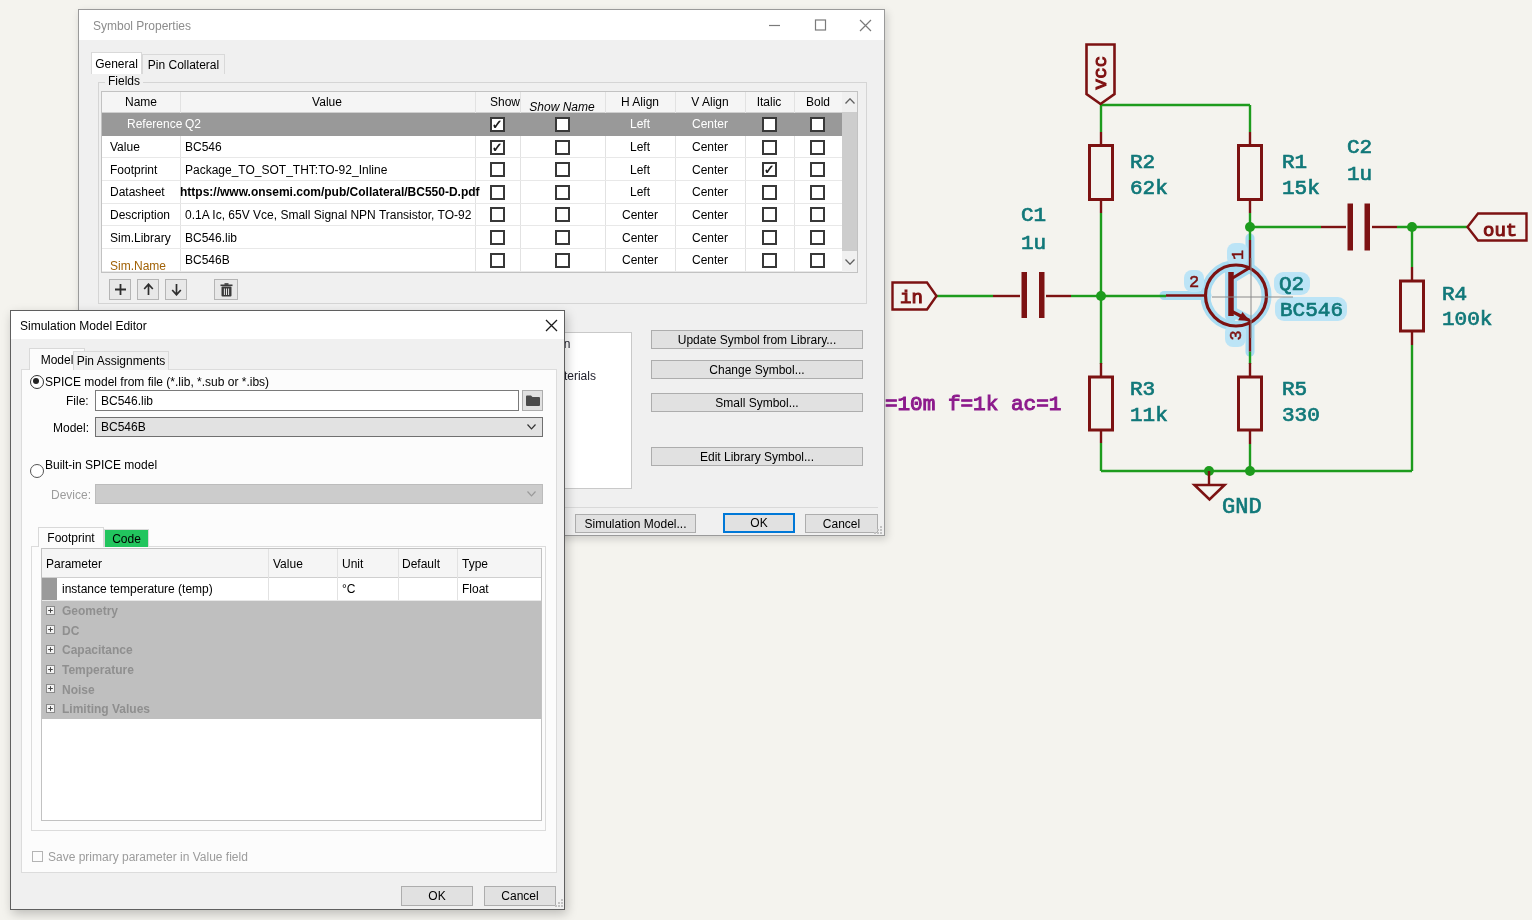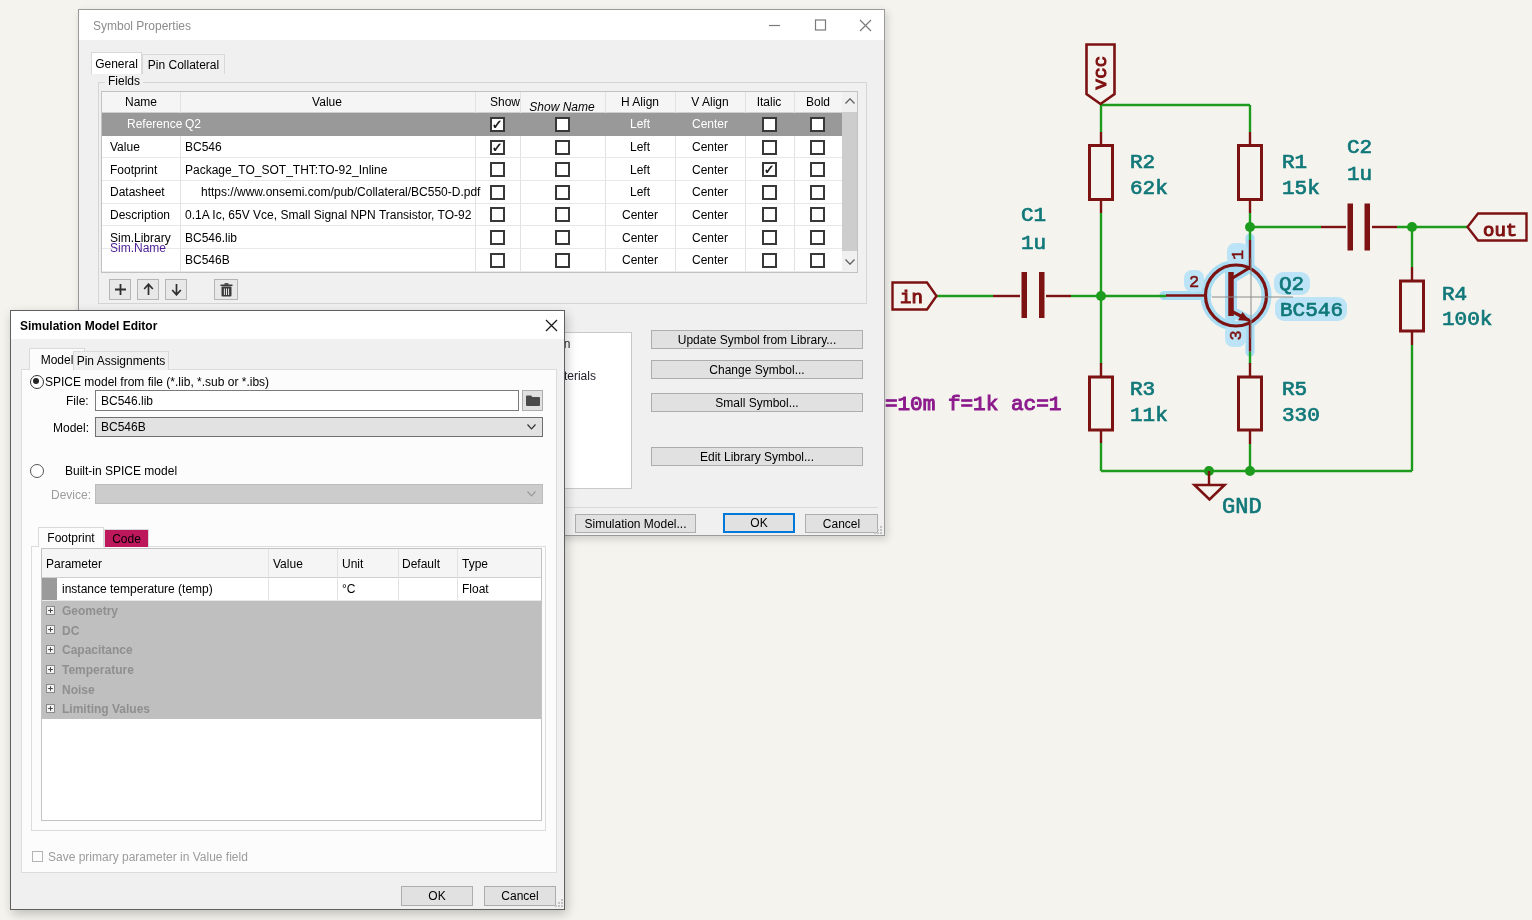--- a/index.html
+++ b/index.html
@@ -182,21 +182,21 @@
 <div class="t12" style="left:31px;top:152.6px;color:#000;">Footprint</div>
 <div class="t12" style="left:106px;top:152.6px;color:#000;">Package_TO_SOT_THT:TO-92_Inline</div>
 <div class="cbx" style="left:410.8px;top:152.1px;"></div>
 <div class="cbx" style="left:475.9px;top:152.1px;"></div>
 <div class="t12" style="left:561px;top:152.6px;color:#000;transform:translateX(-50%);">Left</div>
 <div class="t12" style="left:631px;top:152.6px;color:#000;transform:translateX(-50%);">Center</div>
 <div class="cbx" style="left:682.8px;top:152.1px;">✓</div>
 <div class="cbx" style="left:731.1px;top:152.1px;"></div>
 <div class="abs" style="left:23px;top:192.6px;width:755px;height:1px;background:#e8e8e8;"></div>
 <div class="t12" style="left:31px;top:175.2px;color:#000;">Datasheet</div>
-<div class="t12" style="left:122px;top:175.2px;color:#000;">https://www.onsemi.com/pub/Collateral/BC550-D.pdf</div>
+<div class="t12" style="left:101px;top:175.2px;color:#000;font-weight:bold;">https://www.onsemi.com/pub/Collateral/BC550-D.pdf</div>
 <div class="cbx" style="left:410.8px;top:174.7px;"></div>
 <div class="cbx" style="left:475.9px;top:174.7px;"></div>
 <div class="t12" style="left:561px;top:175.2px;color:#000;transform:translateX(-50%);">Left</div>
 <div class="t12" style="left:631px;top:175.2px;color:#000;transform:translateX(-50%);">Center</div>
 <div class="cbx" style="left:682.8px;top:174.7px;"></div>
 <div class="cbx" style="left:731.1px;top:174.7px;"></div>
 <div class="abs" style="left:23px;top:215.2px;width:755px;height:1px;background:#e8e8e8;"></div>
 <div class="t12" style="left:31px;top:197.9px;color:#000;">Description</div>
 <div class="t12" style="left:106px;top:197.9px;color:#000;">0.1A Ic, 65V Vce, Small Signal NPN Transistor, TO-92</div>
 <div class="cbx" style="left:410.8px;top:197.4px;"></div>
@@ -208,21 +208,21 @@
 <div class="abs" style="left:23px;top:237.8px;width:755px;height:1px;background:#e8e8e8;"></div>
 <div class="t12" style="left:31px;top:220.5px;color:#000;">Sim.Library</div>
 <div class="t12" style="left:106px;top:220.5px;color:#000;">BC546.lib</div>
 <div class="cbx" style="left:410.8px;top:220.0px;"></div>
 <div class="cbx" style="left:475.9px;top:220.0px;"></div>
 <div class="t12" style="left:561px;top:220.5px;color:#000;transform:translateX(-50%);">Center</div>
 <div class="t12" style="left:631px;top:220.5px;color:#000;transform:translateX(-50%);">Center</div>
 <div class="cbx" style="left:682.8px;top:220.0px;"></div>
 <div class="cbx" style="left:731.1px;top:220.0px;"></div>
 <div class="abs" style="left:23px;top:260.5px;width:755px;height:1px;background:#e8e8e8;"></div>
-<div class="t12" style="left:31px;top:231px;color:#4c1d95;">Sim.Name</div>
+<div class="t12" style="left:31px;top:249px;color:#a16207;">Sim.Name</div>
 <div class="t12" style="left:106px;top:243.2px;color:#000;">BC546B</div>
 <div class="cbx" style="left:410.8px;top:242.7px;"></div>
 <div class="cbx" style="left:475.9px;top:242.7px;"></div>
 <div class="t12" style="left:561px;top:243.2px;color:#000;transform:translateX(-50%);">Center</div>
 <div class="t12" style="left:631px;top:243.2px;color:#000;transform:translateX(-50%);">Center</div>
 <div class="cbx" style="left:682.8px;top:242.7px;"></div>
 <div class="cbx" style="left:731.1px;top:242.7px;"></div>
 <div class="abs" style="left:762.7px;top:82px;width:15.3px;height:180px;background:#f0f0f0;"></div>
 <div class="abs" style="left:762.7px;top:102px;width:15.3px;height:139px;background:#cdcdcd;"></div>
 <svg class="abs" style="left:765.7px;top:88px" width="10" height="6" viewBox="0 0 10 6">
@@ -275,21 +275,21 @@
         <rect x="6" y="3" width="2" height="2"></rect>
         <rect x="6" y="6" width="2" height="2"></rect>
         <rect x="3" y="6" width="2" height="2"></rect>
         <rect x="0" y="6" width="2" height="2"></rect>
         <rect x="3" y="3" width="2" height="2"></rect>
       </g>
     </svg>
 </div>
 <div class="dlg" style="left:10px;top:310px;width:553px;height:598px;border:1px solid #5f5f5f;box-shadow:2px 4px 10px rgba(0,0,0,0.22);">
 <div class="tb" style="height:28px;"></div>
-<div class="t12" style="left:9px;top:8px;color:#000;font-weight:bold;">Simulation Model Editor</div>
+<div class="t12" style="left:9px;top:8px;color:#000;">Simulation Model Editor</div>
 <svg class="abs" style="left:534px;top:8px" width="13" height="13" viewBox="0 0 13 13">
       <path d="M1,1 L12,12 M12,1 L1,12" stroke="#1a1a1a" stroke-width="1.3"></path>
     </svg>
 <div class="abs" style="left:10px;top:58px;width:536px;height:504px;background:#fcfcfc;border:1px solid #dcdcdc;box-sizing:border-box;"></div>
 <div class="abs" style="left:18px;top:37px;width:56px;height:22px;background:#fcfcfc;border:1px solid #d9d9d9;border-bottom:none;box-sizing:border-box;font-size:12px;display:flex;align-items:center;justify-content:center;">Model</div>
 <div class="abs" style="left:62px;top:40px;width:96px;height:19px;background:#f0f0f0;border:1px solid #d9d9d9;border-bottom:none;box-sizing:border-box;font-size:12px;display:flex;align-items:center;justify-content:center;">Pin Assignments</div>
 <div class="abs" style="left:19px;top:64px;width:12px;height:12px;border:1px solid #333;border-radius:50%;background:#fff;"></div>
 <div class="abs" style="left:22px;top:67px;width:6px;height:6px;border-radius:50%;background:#222;"></div>
 <div class="t12" style="left:34px;top:64px;">SPICE model from file (*.lib, *.sub or *.ibs)</div>
 <div class="t12" style="left:55px;top:83px;">File:</div>
@@ -300,29 +300,29 @@
         <path d="M0,1.5 Q0,0.5 1,0.5 H5 L6.5,2 H13 Q14,2 14,3 V10 Q14,11 13,11 H1 Q0,11 0,10 Z" fill="#4a4a4a"></path>
       </svg>
     </div>
 <div class="t12" style="left:42px;top:110px;">Model:</div>
 <div class="abs" style="left:84px;top:106px;width:448px;height:20px;background:#e2e2e2;border:1px solid #707070;box-sizing:border-box;"></div>
 <div class="t12" style="left:90px;top:109px;">BC546B</div>
 <svg class="abs" style="left:516px;top:113px" width="9" height="6" viewBox="0 0 9 6">
       <path d="M0.5,0.5 L4.5,4.8 L8.5,0.5" stroke="#333" stroke-width="1.2" fill="none"></path>
     </svg>
 <div class="abs" style="left:19px;top:153px;width:12px;height:12px;border:1px solid #555;border-radius:50%;background:#fff;"></div>
-<div class="t12" style="left:34px;top:153px;margin-left:20px;">Built-in SPICE model</div>
+<div class="t12" style="left:34px;top:147px;">Built-in SPICE model</div>
 <div class="t12" style="left:40px;top:177px;color:#9c9c9c;">Device:</div>
 <div class="abs" style="left:84px;top:173px;width:448px;height:20px;background:#cccccc;border:1px solid #bcbcbc;box-sizing:border-box;"></div>
 <svg class="abs" style="left:516px;top:180px" width="9" height="6" viewBox="0 0 9 6">
       <path d="M0.5,0.5 L4.5,4.8 L8.5,0.5" stroke="#9a9a9a" stroke-width="1.2" fill="none"></path>
     </svg>
 <div class="abs" style="left:20px;top:235px;width:515px;height:285px;background:#fcfcfc;border:1px solid #dcdcdc;box-sizing:border-box;"></div>
 <div class="abs" style="left:27px;top:216px;width:66px;height:20px;background:#fcfcfc;border:1px solid #d9d9d9;border-bottom:none;box-sizing:border-box;font-size:12px;display:flex;align-items:center;justify-content:center;">Footprint</div>
-<div class="abs" style="left:93px;top:218px;width:45px;height:18px;background:#be185d;border:1px solid #d9d9d9;border-bottom:none;box-sizing:border-box;font-size:12px;display:flex;align-items:center;justify-content:center;">Code</div>
+<div class="abs" style="left:93px;top:218px;width:45px;height:18px;background:#22c55e;border:1px solid #d9d9d9;border-bottom:none;box-sizing:border-box;font-size:12px;display:flex;align-items:center;justify-content:center;">Code</div>
 <div class="abs" style="left:30px;top:237px;width:501px;height:273px;background:#fff;border:1px solid #c2c2c2;box-sizing:border-box;"></div>
 <div class="abs" style="left:31px;top:238px;width:499px;height:29px;background:#f5f5f5;border-bottom:1px solid #cfcfcf;box-sizing:border-box;"></div>
 <div class="abs" style="left:257.4px;top:238px;width:1px;height:52px;background:#e2e2e2;"></div>
 <div class="abs" style="left:326.4px;top:238px;width:1px;height:52px;background:#e2e2e2;"></div>
 <div class="abs" style="left:386.9px;top:238px;width:1px;height:52px;background:#e2e2e2;"></div>
 <div class="abs" style="left:446.4px;top:238px;width:1px;height:52px;background:#e2e2e2;"></div>
 <div class="t12" style="left:35px;top:246px;text-align:right;">Parameter</div>
 <div class="t12" style="left:262px;top:246px;">Value</div>
 <div class="t12" style="left:331px;top:246px;">Unit</div>
 <div class="t12" style="left:391px;top:246px;">Default</div>

